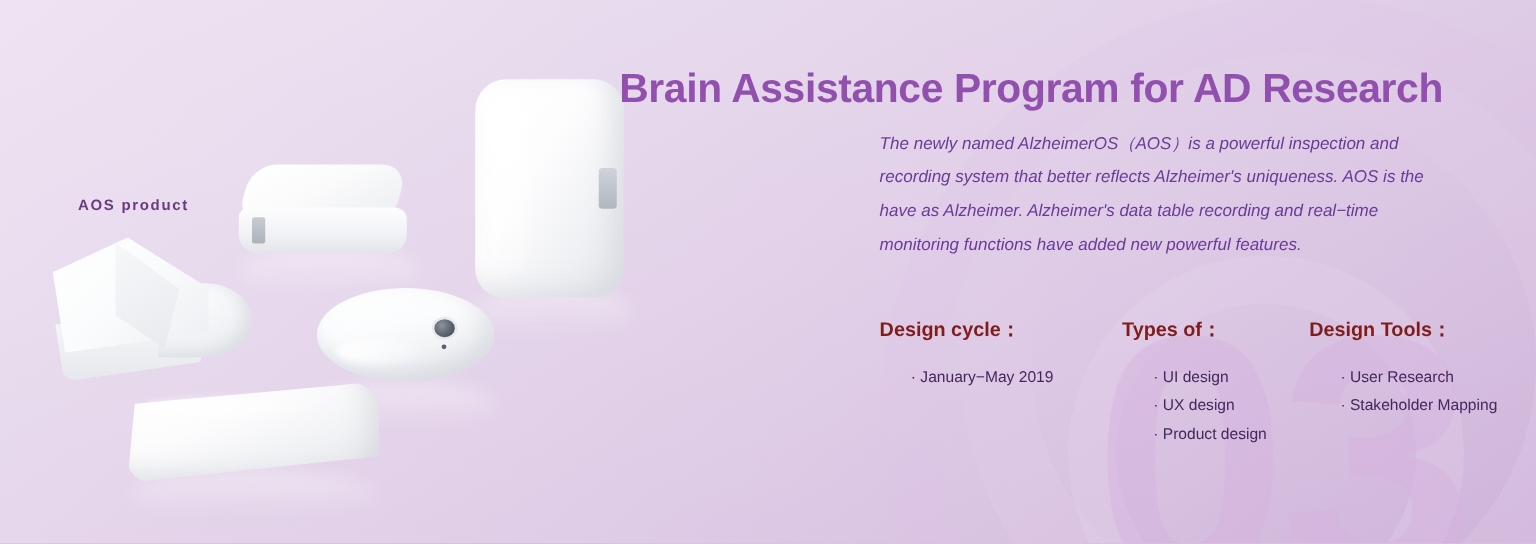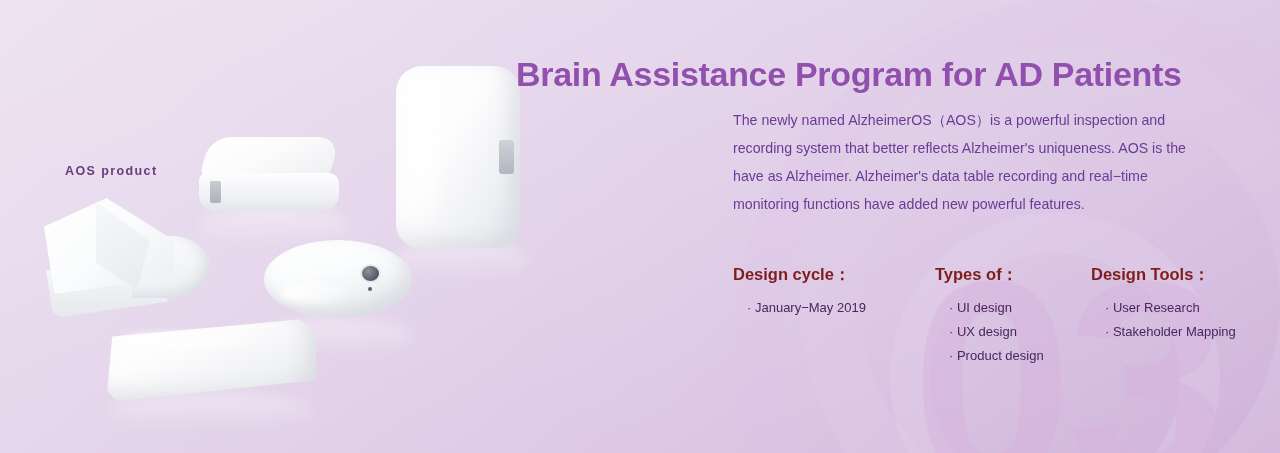--- a/index.html
+++ b/index.html
@@ -235,34 +235,34 @@
     font-size:34px;font-weight:bold;letter-spacing:-.3px;
     color:#9250ae;
     white-space:nowrap;
   }
 
   .paragraph{
     position:absolute;left:733px;top:106px;width:495px;
     font-size:14.2px;line-height:28px;
     color:#6a3b96;
   }
-  .paragraph div{white-space:nowrap;}
+  .paragraph div{white-space:nowrap;font-style:italic;}
 
   .cols{position:absolute;left:733px;top:264px;width:530px;height:110px;}
   .col{position:absolute;top:0;}
   .col-1{left:0;}
   .col-2{left:202px;}
   .col-3{left:358px;}
   .col h3{
     margin:0 0 10px 0;
     font-size:16.5px;font-weight:bold;
     color:#7f1d1d;
     white-space:nowrap;
   }
-  .col ul{margin:4px;padding:0;list-style:none;}
+  .col ul{margin:16px;padding:0;list-style:none;}
   .col li{
     font-size:13px;line-height:24px;
     color:#46275c;
     white-space:nowrap;
     padding-left:8px;
   }
   .col-1 li,.col-2 li,.col-3 li{padding-left:10px;}
 </style>
 </head>
 <body>
@@ -321,21 +321,21 @@
     </div>
 
     <div class="prod bar">
       <div class="face"></div>
       <div class="hl"></div>
     </div>
   </div>
 
   <div class="aos-label">AOS product</div>
 
-  <div class="title">Brain Assistance Program for AD Patients</div>
+  <div class="title">Brain Assistance Program for AD Research</div>
 
   <div class="paragraph">
     <div>The newly named AlzheimerOS（AOS）is a powerful inspection and</div>
     <div>recording system that better reflects Alzheimer's uniqueness. AOS is the</div>
     <div>have as Alzheimer. Alzheimer's data table recording and real−time</div>
     <div>monitoring functions have added new powerful features.</div>
   </div>
 
   <div class="cols">
 

